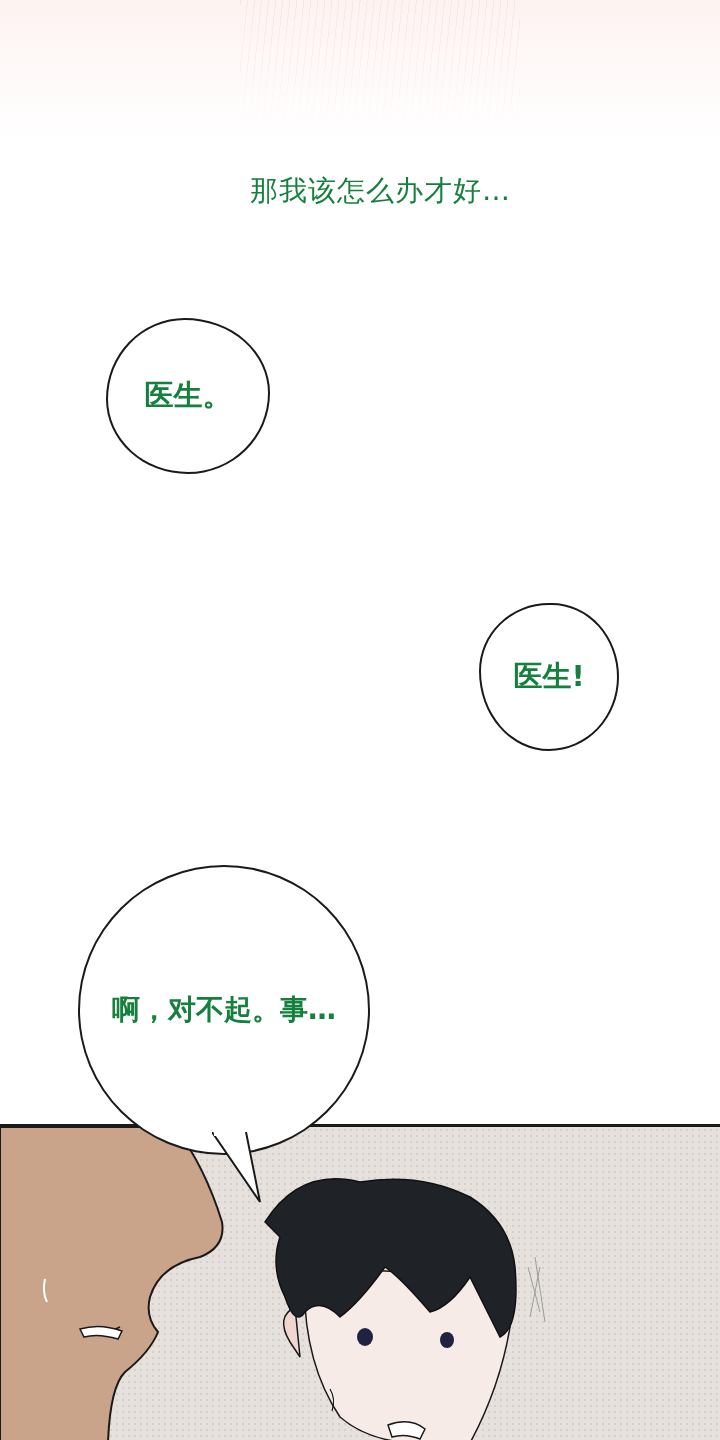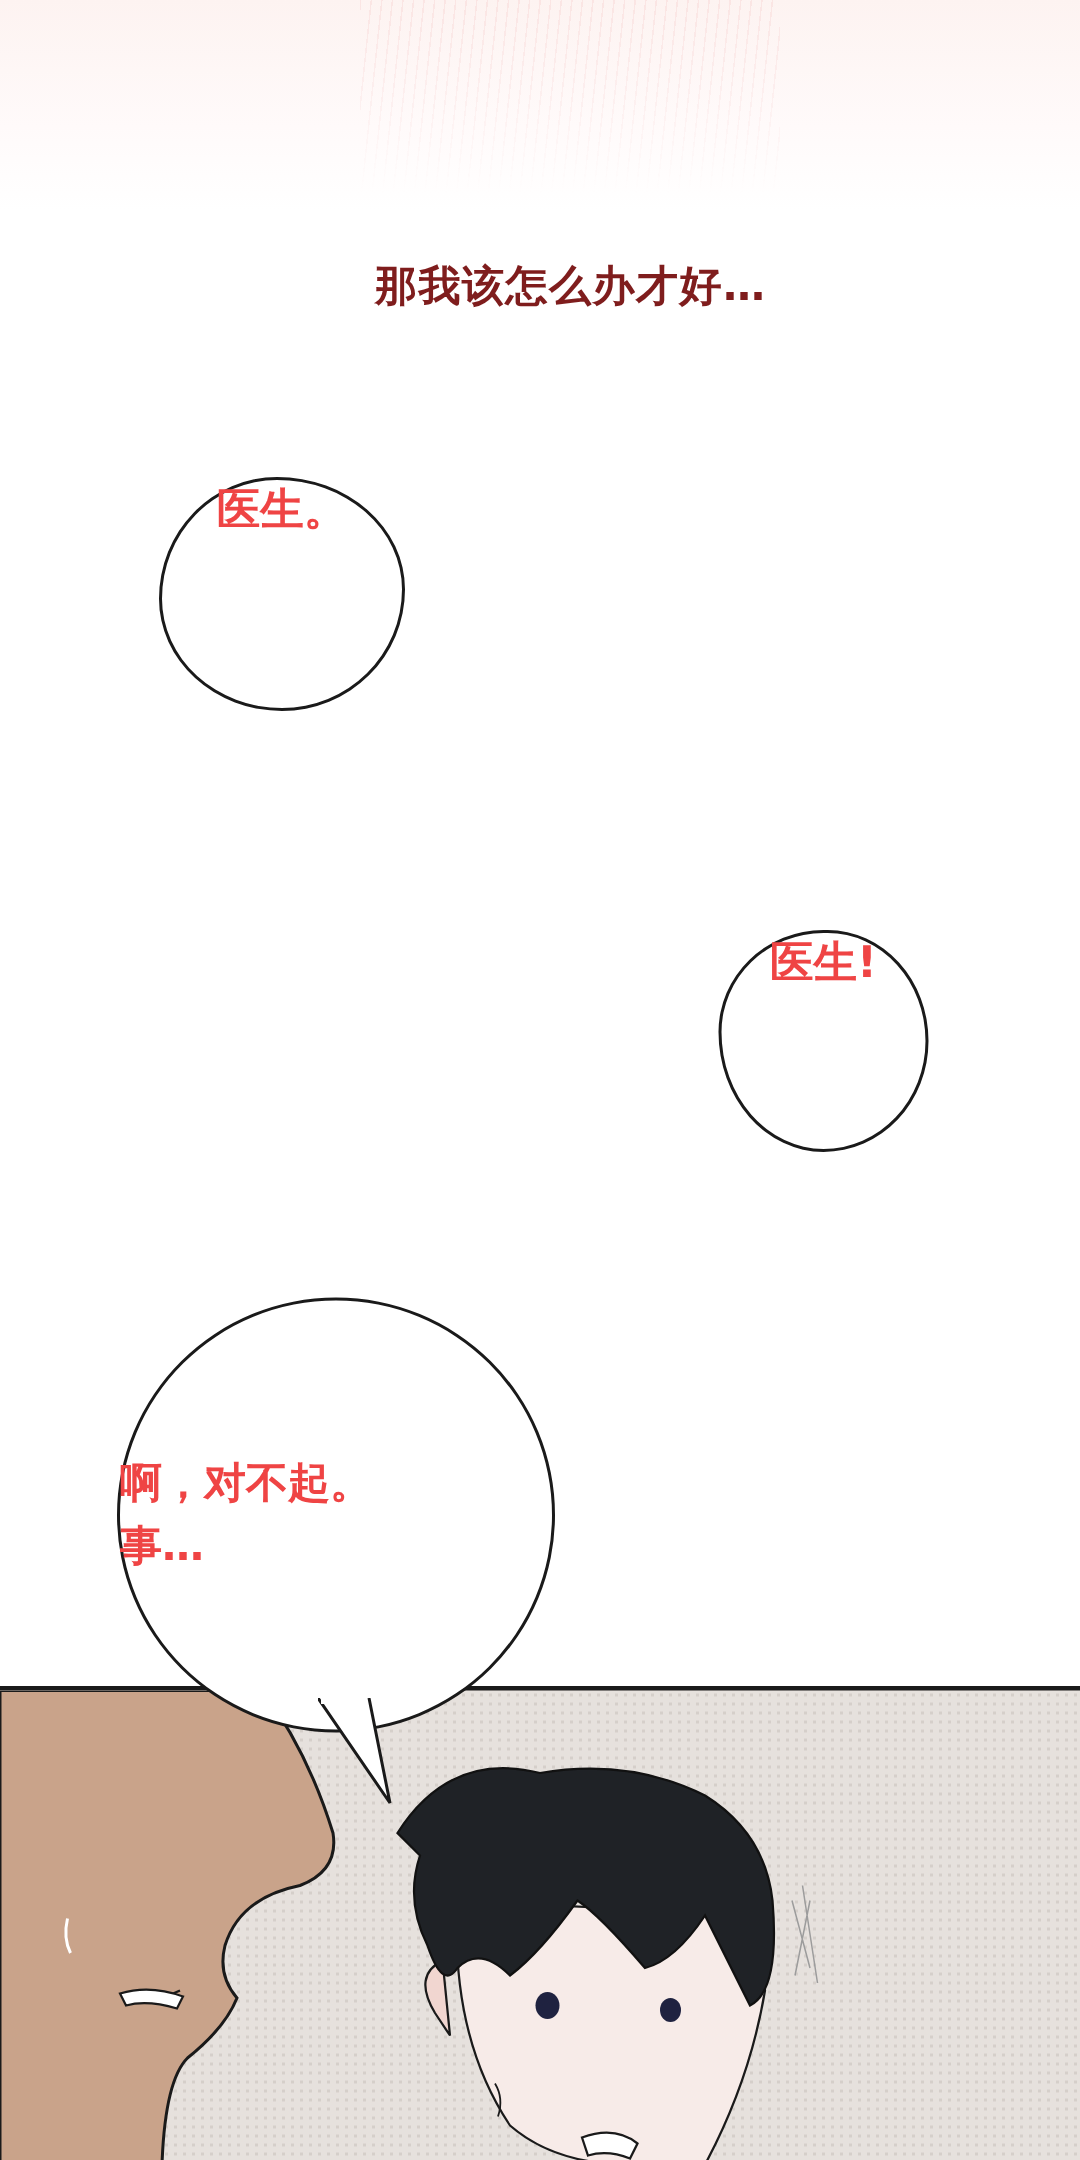--- a/index.html
+++ b/index.html
@@ -3,25 +3,25 @@
 <meta charset="utf-8">
 <style>
   html, body { margin:0; padding:0; }
   body { width:720px; height:1440px; position:relative; overflow:hidden; background:#ffffff; font-family:"DejaVu Sans", sans-serif; }
   .top-glow { position:absolute; left:0; top:0; width:720px; height:140px;
     background: linear-gradient(180deg, #fdf3f1 0%, #fffafa 60%, #ffffff 100%); }
   .streaks { position:absolute; left:240px; top:0; width:280px; height:130px; opacity:.55;
     background: repeating-linear-gradient(96deg, rgba(240,170,170,.35) 0 1px, transparent 1px 7px);
     -webkit-mask-image: linear-gradient(180deg, #000 0%, rgba(0,0,0,.6) 50%, transparent 100%);
     mask-image: linear-gradient(180deg, #000 0%, rgba(0,0,0,.6) 50%, transparent 100%); }
-  .narration { position:absolute; left:250px; top:172px; font-size:28px; font-weight:bold; color:#7f1d1d; letter-spacing:1px; white-space:nowrap; }
-  .bubble { position:absolute; background:#fff; border:2px solid #1a1a1a; display:flex; align-items:flex-start; justify-content:center; text-align:center; color:#ef4444; font-weight:bold; }
+  .narration { position:absolute; left:250px; top:172px; font-size:28px; font-weight:normal; color:#15803d; letter-spacing:1px; white-space:nowrap; }
+  .bubble { position:absolute; background:#fff; border:2px solid #1a1a1a; display:flex; align-items:center; justify-content:center; text-align:center; color:#15803d; font-weight:bold; }
   .b1 { left:106px; top:318px; width:160px; height:152px; border-radius:48% 52% 50% 50% / 52% 48% 52% 48%; font-size:29px; }
-  .b2 { left:479px; top:620px; width:136px; height:144px; border-radius:50% 48% 50% 50% / 46% 50% 50% 54%; font-size:29px; }
-  .b3 { left:78px; top:865px; width:288px; height:286px; border-radius:50%; font-size:28px; line-height:42px; z-index:3; flex-direction:column; }
+  .b2 { left:479px; top:603px; width:136px; height:144px; border-radius:50% 48% 50% 50% / 46% 50% 50% 54%; font-size:29px; }
+  .b3 { left:78px; top:865px; width:288px; height:286px; border-radius:50%; font-size:28px; line-height:42px; z-index:3; flex-direction:row; }
   .tail { position:absolute; left:212px; top:1132px; z-index:4; }
   .panel { position:absolute; left:0; top:1124px; width:720px; height:316px; border-top:3px solid #1a1a1a; background:#e6e1dd; overflow:hidden;
     background-image: radial-gradient(#d5cfca 1px, transparent 1.2px); background-size:6px 6px; }
   .scene { position:absolute; left:0; top:0; }
 </style>
 </head>
 <body>
 
 <div class="top-glow"></div>
 <div class="streaks"></div>

